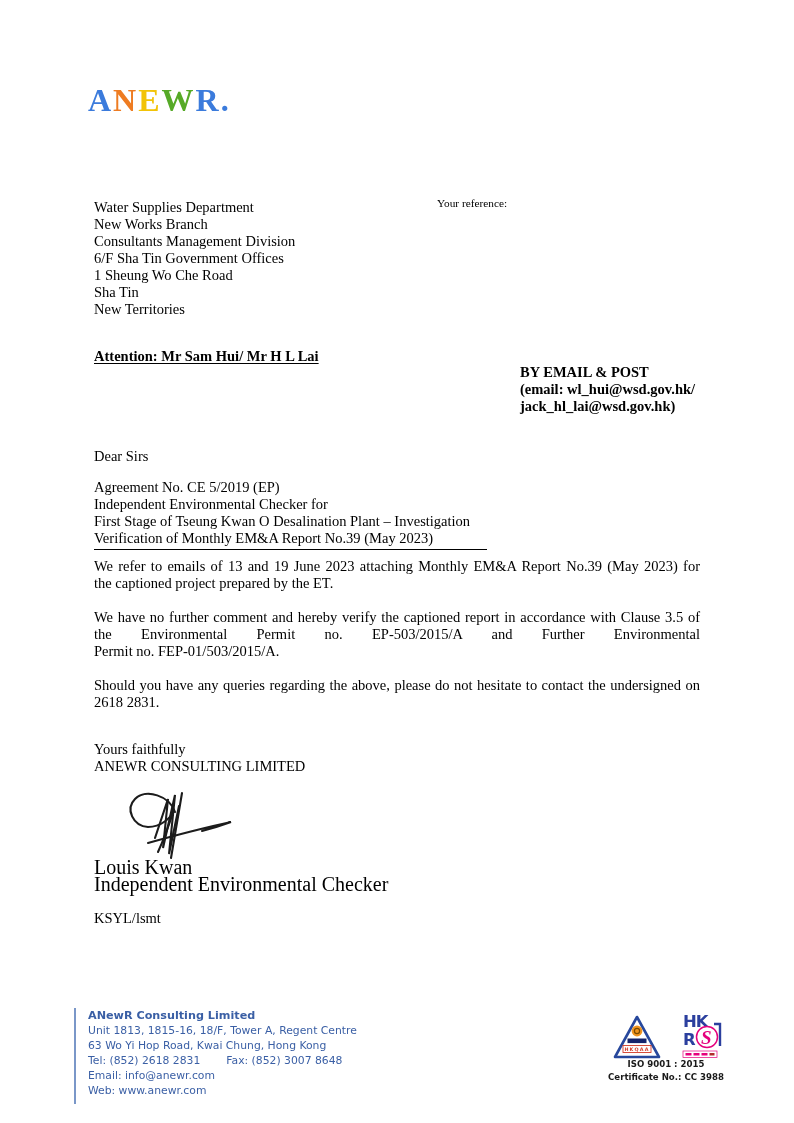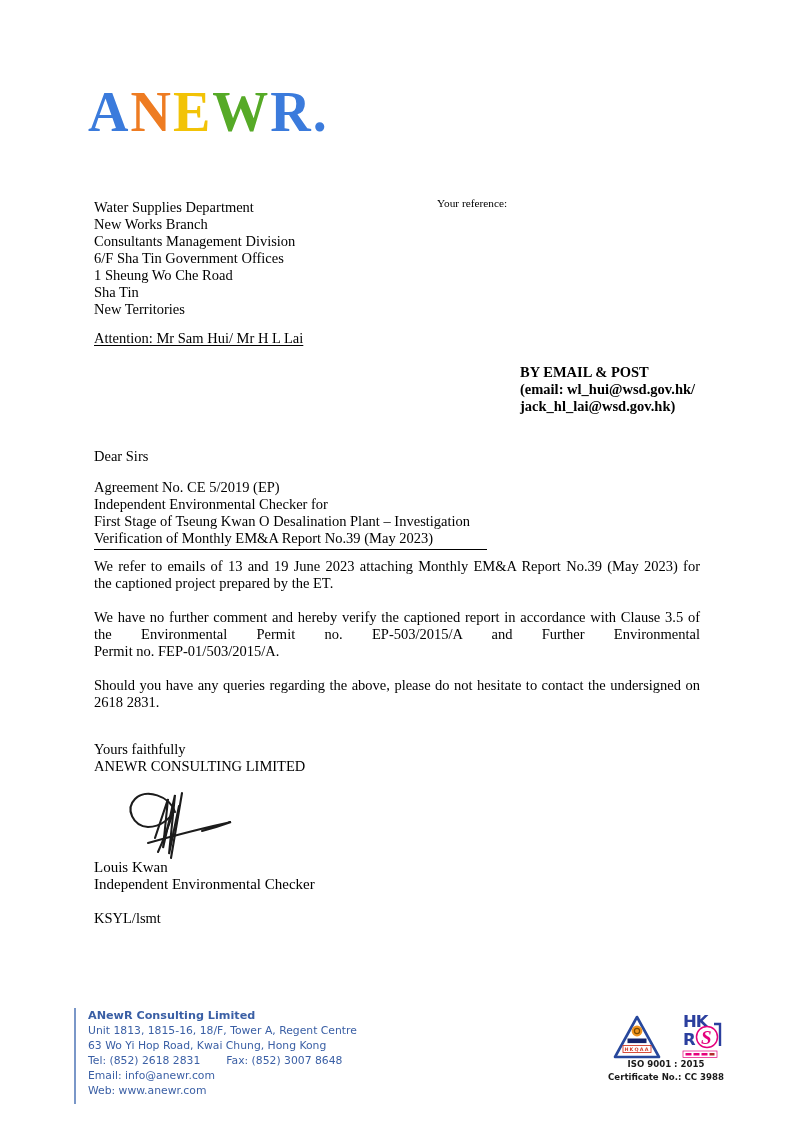--- a/index.html
+++ b/index.html
@@ -12,37 +12,38 @@
     font-family: "Liberation Serif", serif;
     color: #000;
     overflow: hidden;
   }
   
   .logo {
     position: absolute;
     left: 88px; top: 84px;
     font-family: "Liberation Serif", serif;
     font-weight: bold;
-    font-size: 56px;
+    font-size: 32px;
     letter-spacing: 2px;
     line-height: 1;
   }
   
   .recipient {
     position: absolute;
     left: 94px; top: 199px;
     font-size: 14.5px;
     line-height: 17px;
   }
   .attention {
     position: absolute;
-    left: 94px; top: 330px;
+    left: 94px; top: 348px;
     font-size: 14.5px;
     text-decoration: underline;
     text-underline-offset: 2px;
+    font-weight: bold;
   }
   
   .refs {
     position: absolute;
     left: 437px; top: 197px;
     width: 280px;
     font-size: 14.5px;
   }
   .ref-row { display: flex; align-items: baseline; margin-bottom: 18px; }
   .ref-label { width: 83px; font-size: 11.3px; flex: 0 0 83px; }
@@ -78,21 +79,21 @@
     line-height: 17px;
   }
   .para .jline { text-align: justify; text-align-last: justify; white-space: nowrap; }
   .para .lline { text-align: left; }
   .p1 { top: 558px; }
   .p2 { top: 609px; }
   .p3 { top: 677px; }
   
   .valediction-block { position: absolute; left: 94px; top: 741px; font-size: 14.5px; line-height: 17px; }
   .signature { position: absolute; left: 118px; top: 786px; }
-  .signatory-block { position: absolute; left: 94px; top: 859px; font-size: 15px; line-height: 17px; }
+  .signatory-block { position: absolute; left: 94px; top: 859px; font-size: 20px; line-height: 17px; }
   .initials { position: absolute; left: 94px; top: 910px; font-size: 14.5px; }
   
   .footer-rule {
     position: absolute;
     left: 74px; top: 1008px;
     width: 1.5px; height: 96px;
     background: #7a97c8;
   }
   .footer {
     position: absolute;

